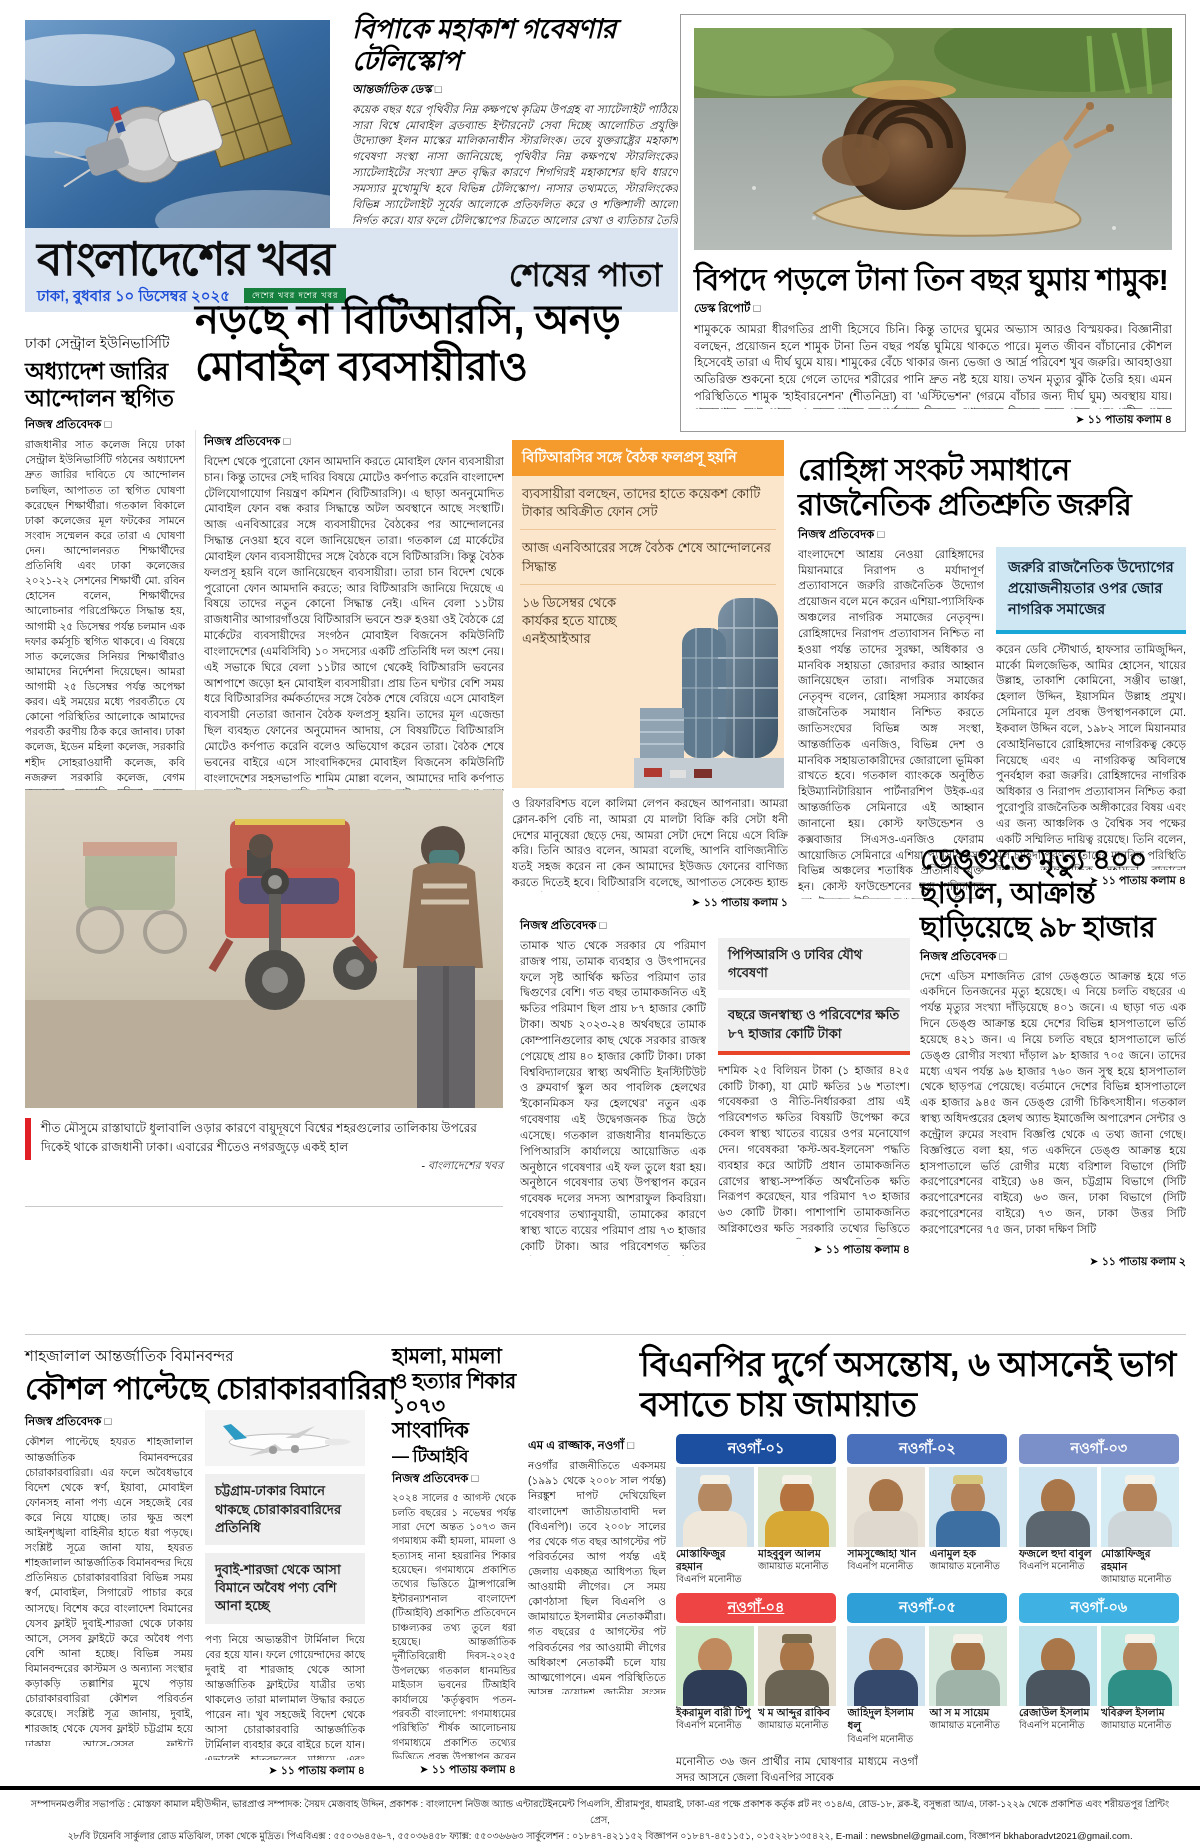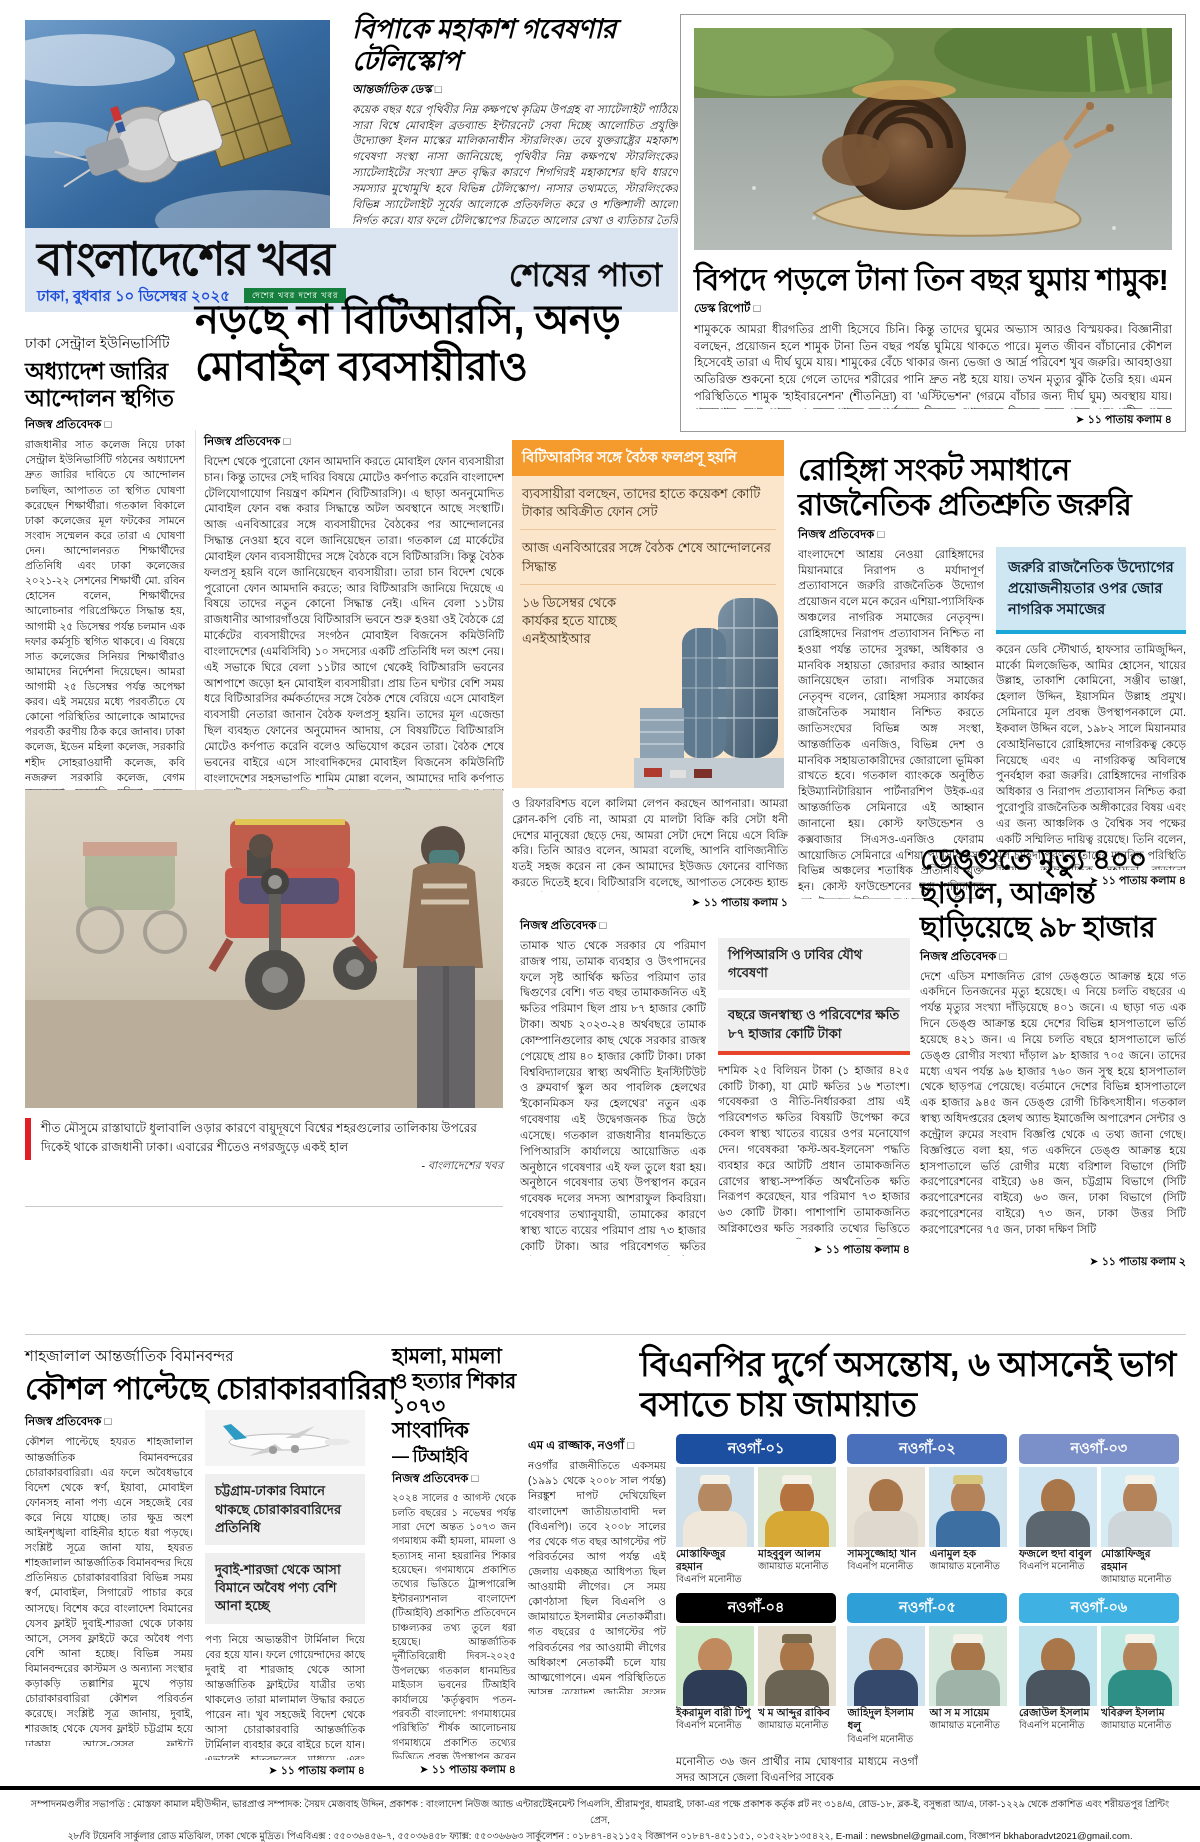--- a/index.html
+++ b/index.html
@@ -384,21 +384,21 @@
               <div class="cand">
                   <div class="nm">মোস্তাফিজুর রহমান</div>
                   <div class="pt">জামায়াত মনোনীত</div>
                 </div>
             </div>
           </div>
         </div>
 
         <div style="margin-top:8px;">
           <div class="seat">
-            <div class="seat-head" style="background:#000000;">নওগাঁ-০৪</div>
+            <div class="seat-head" style="background:#ef4444;text-decoration:underline;">নওগাঁ-০৪</div>
             <div class="seat-photos">
               <div class="portrait" style="--bg:#cde8c6;--shirt:#2e3d55;--skin:#c08a5e;"></div>
               <div class="portrait" style="--bg:#e3dccd;--shirt:#6b6455;--skin:#a9764a;">
                   <span class="cap-hat" style="--hat:#7a6a4d;"></span>
                 </div>
             </div>
             <div class="seat-names">
               <div class="cand">
                   <div class="nm">ইকরামুল বারী টিপু</div>
                   <div class="pt">বিএনপি মনোনীত</div>

